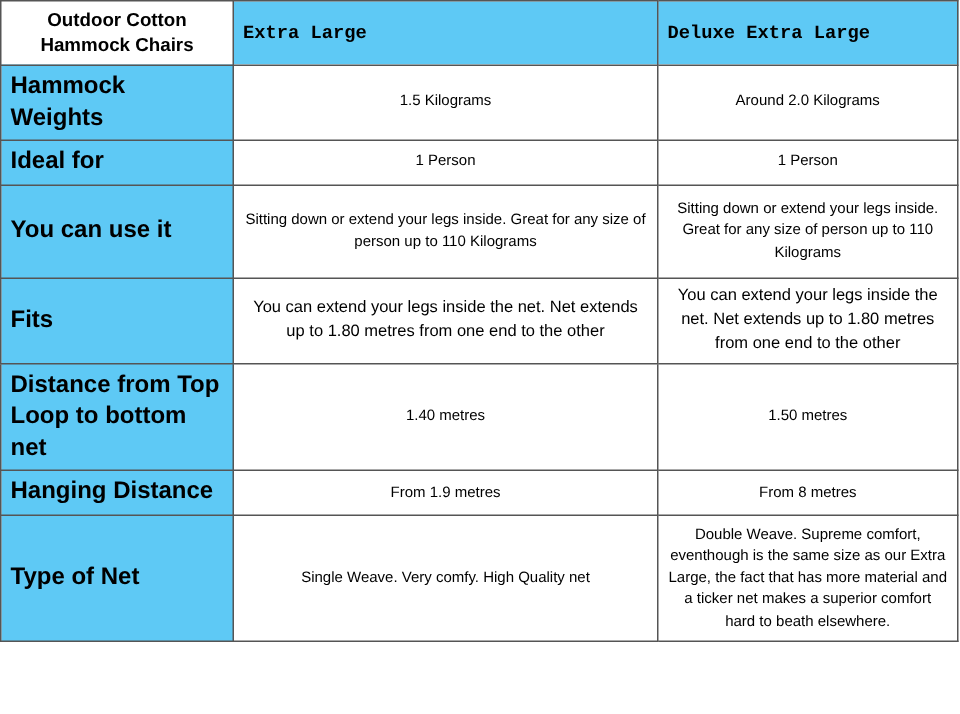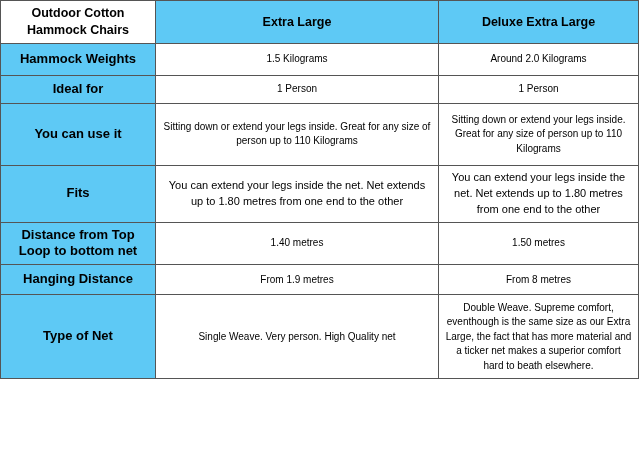--- a/index.html
+++ b/index.html
@@ -43,31 +43,32 @@
     color: #000000;
     text-align: center;
     line-height: 1.35;
     padding: 10px 6px;
   }
   .hdr-col {
     background: #5ec9f5;
     font-weight: bold;
     font-size: 12.5px;
     color: #000000;
-    text-align: center;
+    text-align: left;
     padding: 10px 6px;
+    font-family: Liberation Mono, monospace;
   }
 
   
   .row-label {
     background: #5ec9f5;
     font-weight: bold;
-    font-size: 13px;
+    font-size: 16px;
     color: #000000;
-    text-align: center;
+    text-align: left;
     line-height: 1.3;
     padding-left: 6px;
   }
   
   .cell {
     background: #ffffff;
     font-size: 10px;
     color: #000000;
     text-align: center;
     line-height: 1.45;
@@ -117,18 +118,18 @@
           <td class="cell">1.40 metres</td>
           <td class="cell">1.50 metres</td>
         </tr>
         <tr style="height: 30px;">
           <td class="row-label">Hanging Distance</td>
           <td class="cell">From 1.9 metres</td>
           <td class="cell">From 8 metres</td>
         </tr>
         <tr style="height: 84px;">
           <td class="row-label">Type of Net</td>
-          <td class="cell">Single Weave. Very person. High Quality net</td>
+          <td class="cell">Single Weave. Very comfy. High Quality net</td>
           <td class="cell">Double Weave. Supreme comfort, eventhough is the same size as our Extra Large, the fact that has more material and a ticker net makes a superior comfort hard to beath elsewhere.</td>
         </tr>
       </tbody>
   </table>
 </div>
 
 </body></html>

